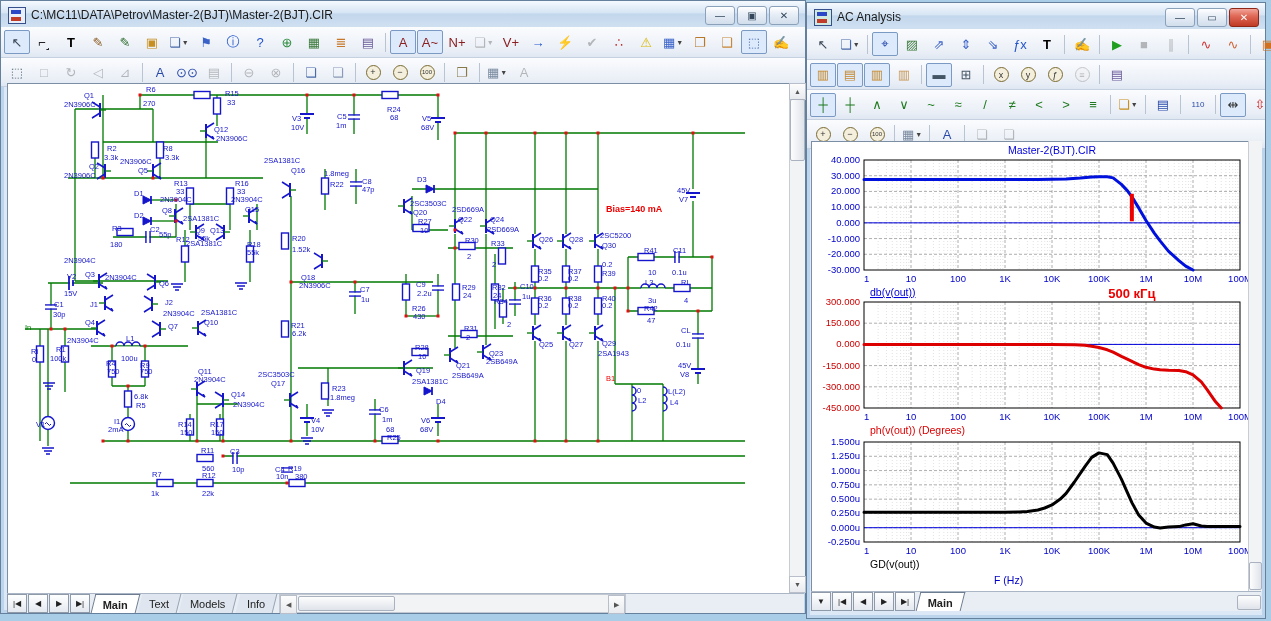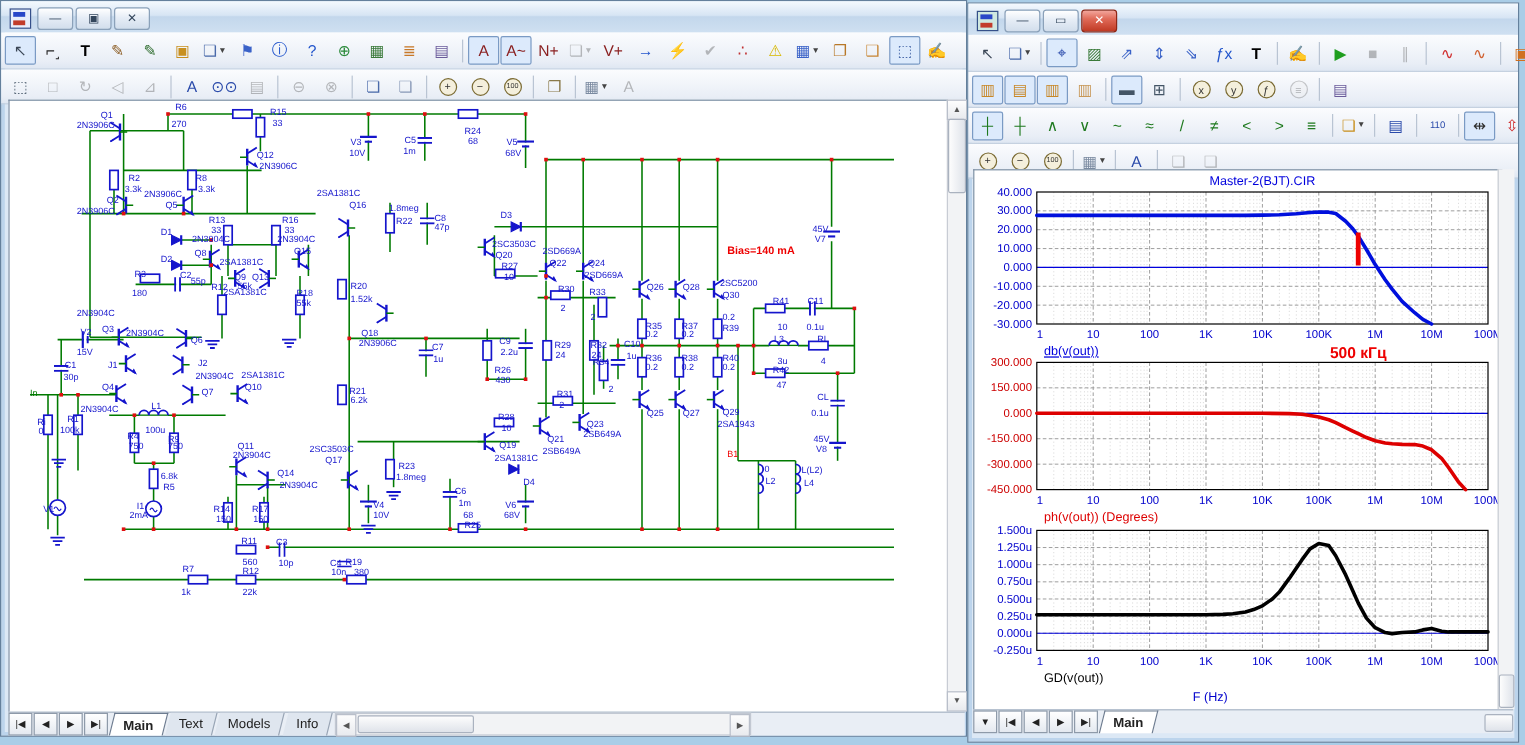--- a/index.html
+++ b/index.html
@@ -33,20 +33,21 @@
   .hscroll{flex:1;display:flex;align-items:stretch;background:#f2f3f5;border:1px solid #c2c8d2;margin-left:4px}
   .hthumb{height:13px;align-self:center;background:linear-gradient(#fdfdfd,#dfe3ea);border:1px solid #aab2bf;border-radius:2px}
   svg text{font-family:"Liberation Sans","DejaVu Sans",sans-serif}
 </style>
 </head>
 <body>
 
 <div class="win" style="left:0;top:0;width:804px;height:612px">
   <div class="titlebar tgrad">
     <span class="ticon"></span>
+    <span class="ttext">C:\MC11\DATA\Petrov\Master-2(BJT)\Master-2(BJT).CIR</span>
     <span class="wbtns">
       <span class="wbtn">—</span>
       <span class="wbtn">▣</span>
       <span class="wbtn">✕</span>
     </span>
   </div>
   <div class="toolbar" id="ltb1" style="height:28px">
       <span class="tbtn pressed">
         <span style="color:#3a4656;">↖</span>
       </span>
@@ -845,20 +846,21 @@
       <span class="hthumb" style="width:95px;margin-left:1px"></span>
       <span style="flex:1"></span>
       <span class="sbtn" style="height:17px">▶</span>
     </div>
   </div>
 </div>
 
 <div class="win" style="left:806px;top:2px;width:458px;height:615px">
   <div class="titlebar tgrad">
     <span class="ticon" style="background:#cfe8e0"></span>
+    <span class="ttext">AC Analysis</span>
     <span class="wbtns">
       <span class="wbtn">—</span>
       <span class="wbtn">▭</span>
       <span class="wbtn red">✕</span>
     </span>
   </div>
   <div class="toolbar" id="rtb1" style="height:28px">
       <span class="tbtn">
         <span style="color:#3a4656;">↖</span>
       </span>

